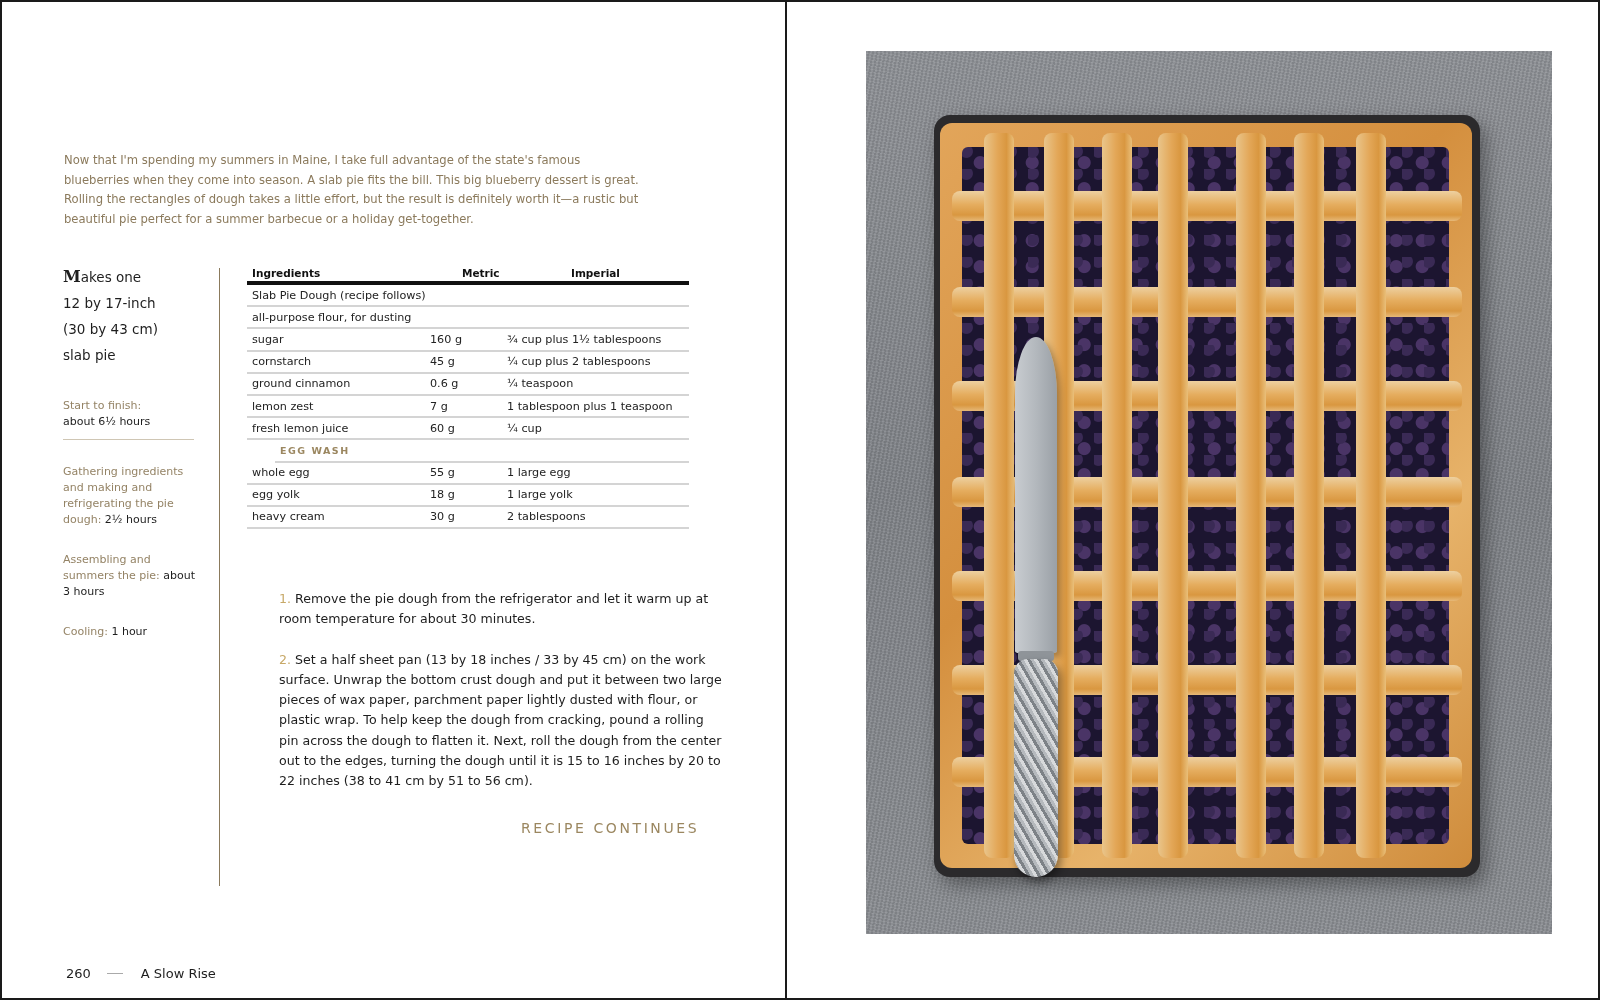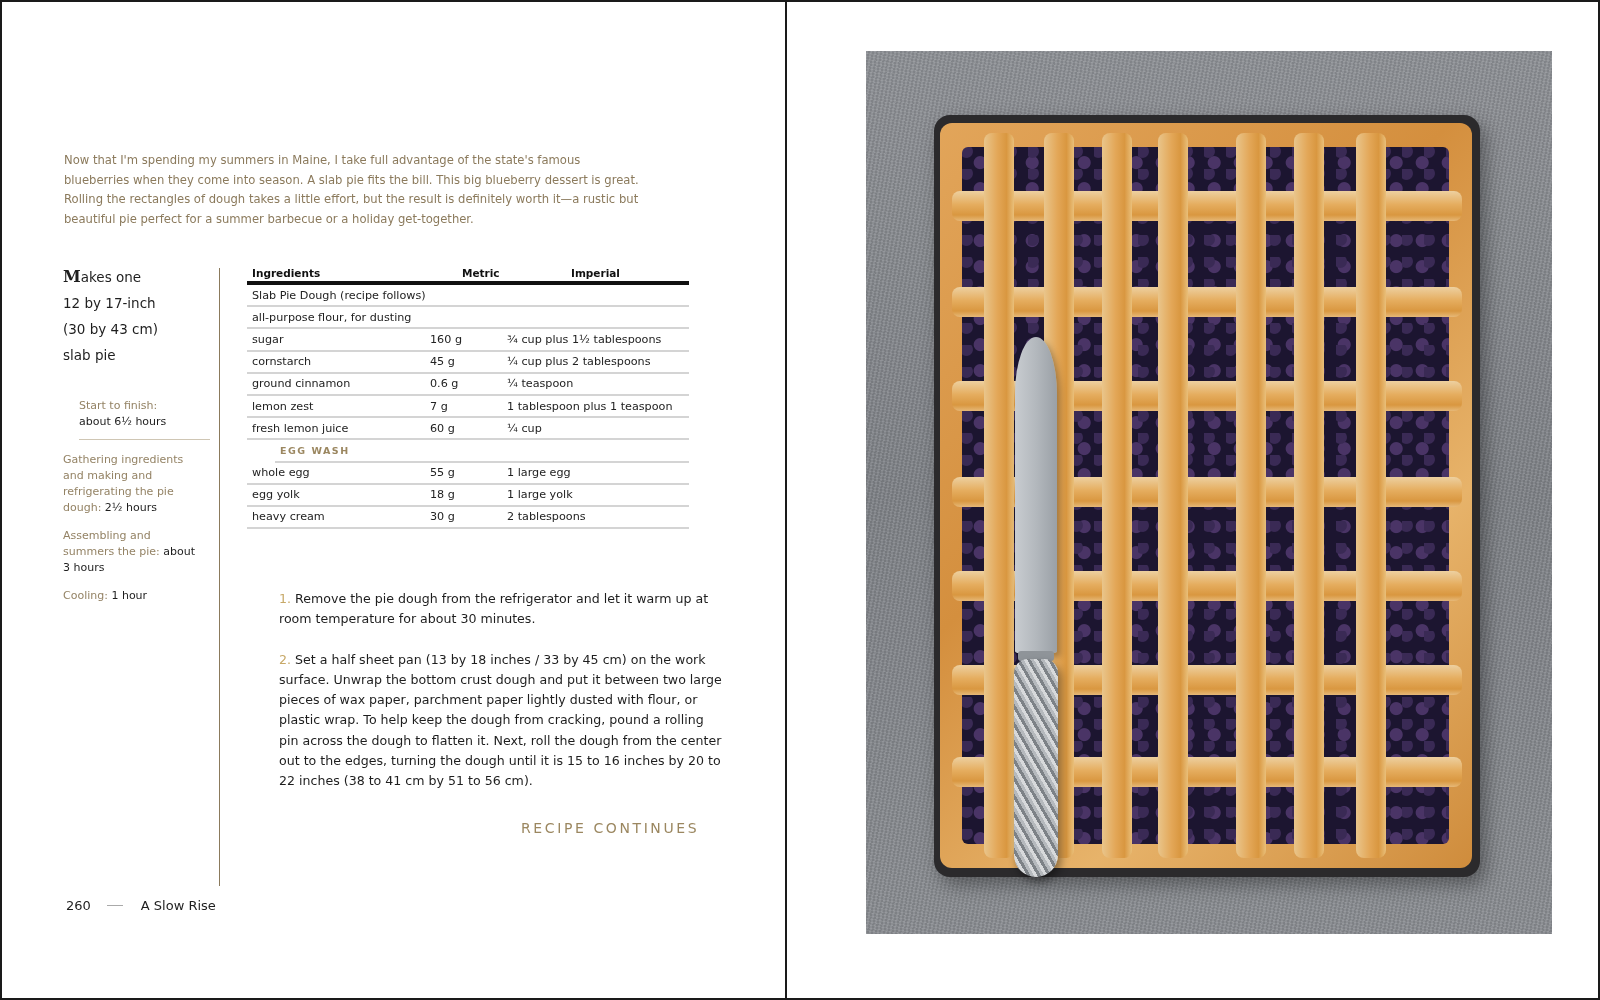--- a/index.html
+++ b/index.html
@@ -15,42 +15,42 @@
            font-size: 40px; font-weight: 300; letter-spacing: 0.5px; color: #1e1e1e; }
   .intro { position: absolute; left: 62px; top: 149px; width: 575px;
            font-size: 11.6px; line-height: 19.5px; color: #8b7a5c; }
 
   .sidebar { position: absolute; left: 61px; top: 262px; width: 135px; }
   .makes { font-size: 13.5px; line-height: 26px; color: #1e1e1e; }
   .makes .dropcap { font-family: "DejaVu Serif", serif; font-weight: bold; font-size: 16px; }
   .time-block { margin-top: 10px; font-size: 11px; line-height: 16px; }
   .time-block .lbl { color: #948365; }
   .time-block .val { color: #1e1e1e; }
-  .time-first { margin-top: 30px; padding-bottom: 9px; border-bottom: 1px solid #cfc6b4; width: 131px; margin-left: 16px; }
-  .time-block.gap { margin-top: 12px; }
+  .time-first { margin-top: 30px; padding-bottom: 9px; border-bottom: 1px solid #cfc6b4; width: 131px; }
+  .time-block.gap { margin-top: 24px; }
 
   .vrule { position: absolute; left: 217px; top: 266px; width: 1px; height: 618px; background: #8b7a5c; }
 
   .table { position: absolute; left: 245px; top: 262px; width: 442px; }
   .thead { display: flex; height: 21px; align-items: center; border-bottom: 4px solid #111;
            font-size: 10.5px; font-weight: bold; color: #111; padding-left: 5px; gap: 32px; }
   .row { display: flex; align-items: center; height: 22.2px; border-bottom: 2.5px solid #d4d4d4;
          font-size: 11.2px; color: #222; padding-left: 5px; }
   .c1 { width: 178px; } .c2 { width: 77px; } .c3 { flex: 1; }
   .row.section { font-size: 9.5px; font-weight: bold; letter-spacing: 1.5px; color: #9b8760; margin-left: 28px; }
 
   .steps { position: absolute; left: 245px; top: 587px; width: 445px; font-size: 12.6px;
            line-height: 20.3px; color: #1e1e1e; margin-left: 32px; }
   .step { margin-bottom: 20px; }
   .step-num { color: #c7a867; }
 
   .continues { position: absolute; left: 519px; top: 818px; font-size: 14px; letter-spacing: 2.6px;
                color: #9b8760; }
 
-  .footer { position: absolute; left: 64px; top: 896px; font-size: 13px; color: #1e1e1e; display: flex; align-items: center; }
+  .footer { position: absolute; left: 64px; top: 964px; font-size: 13px; color: #1e1e1e; display: flex; align-items: center; }
   .footer .dash { width: 16px; height: 1px; background: #aaa; margin: 0 18px 0 16px; }
 
   
   .photo { position: absolute; left: 864px; top: 49px; width: 686px; height: 883px;
            background:
              repeating-linear-gradient(100deg, rgba(255,255,255,0.06) 0 2px, rgba(0,0,0,0.05) 2px 4px),
              repeating-linear-gradient(10deg, rgba(255,255,255,0.05) 0 1px, rgba(0,0,0,0.04) 1px 3px),
              linear-gradient(180deg, #8e9196 0%, #7f8287 50%, #8a8d92 100%);
            overflow: hidden; }
   .pan { position: absolute; left: 68px; top: 64px; width: 546px; height: 762px; background: #2b2a2c;

